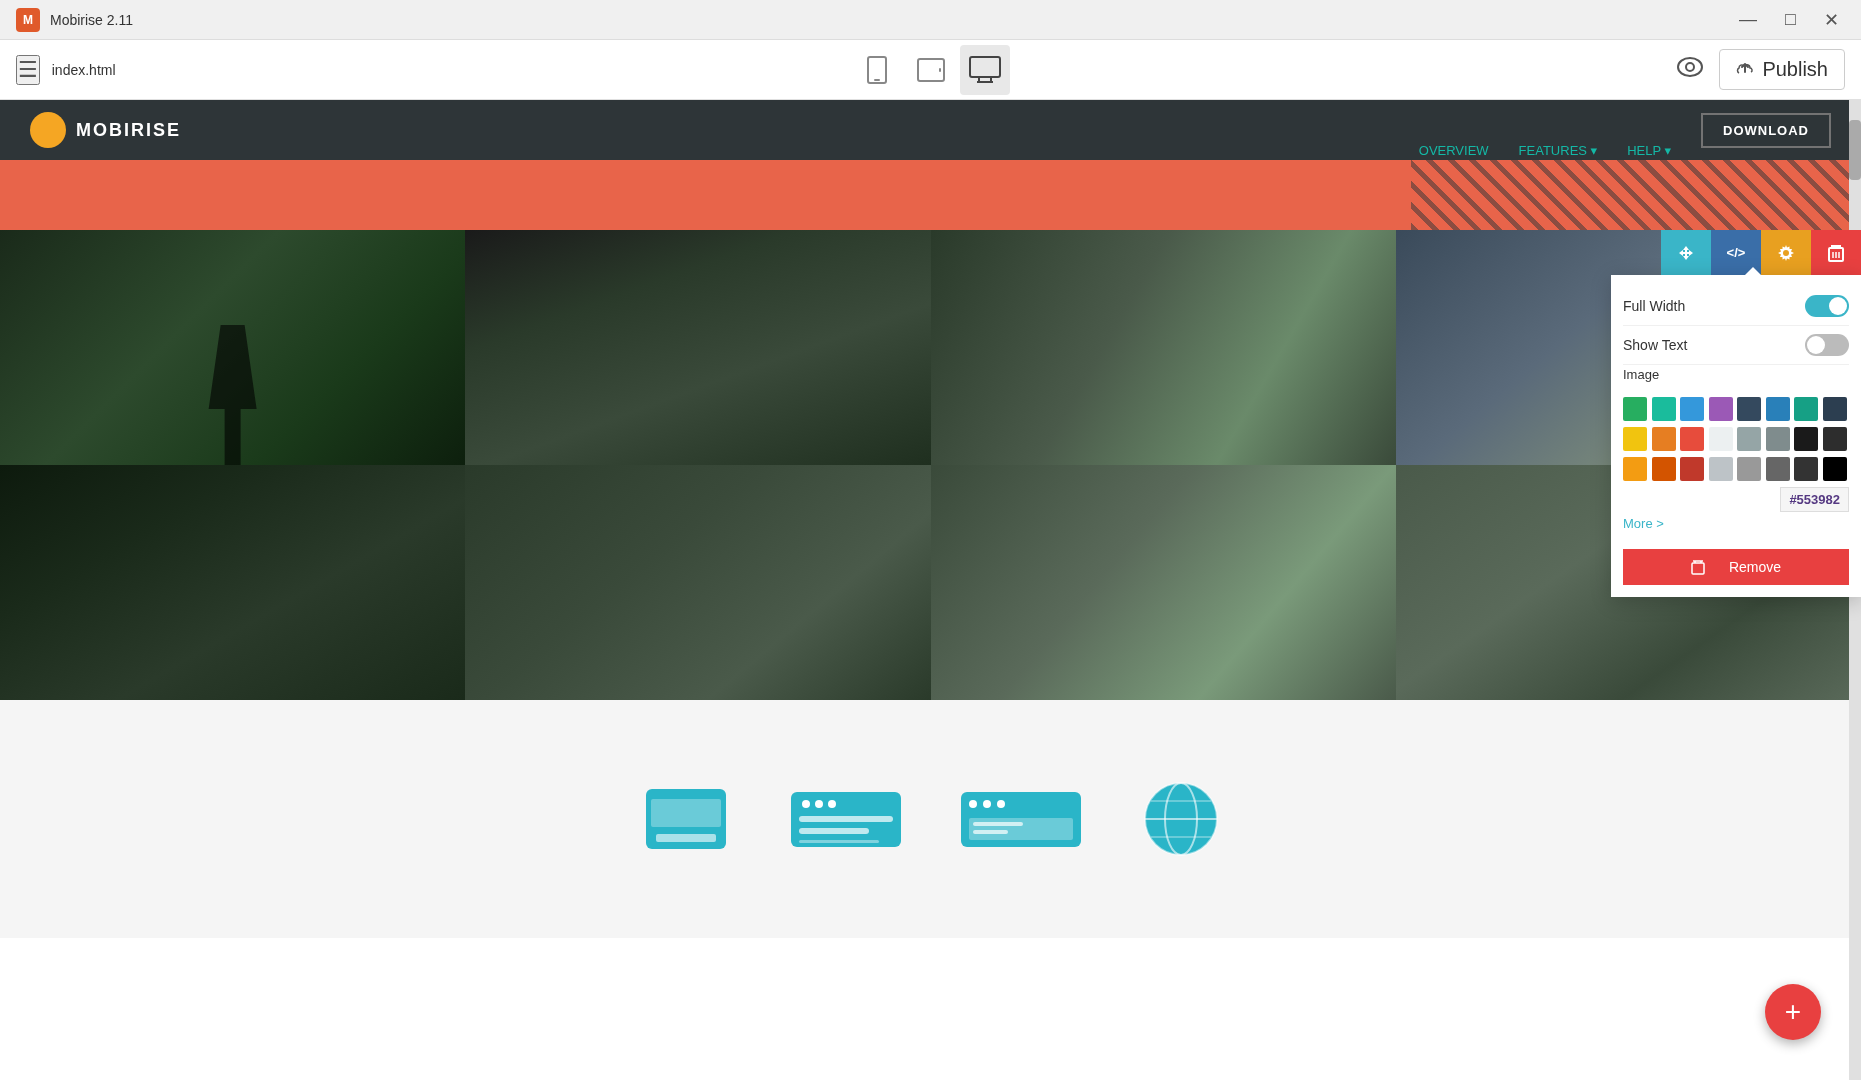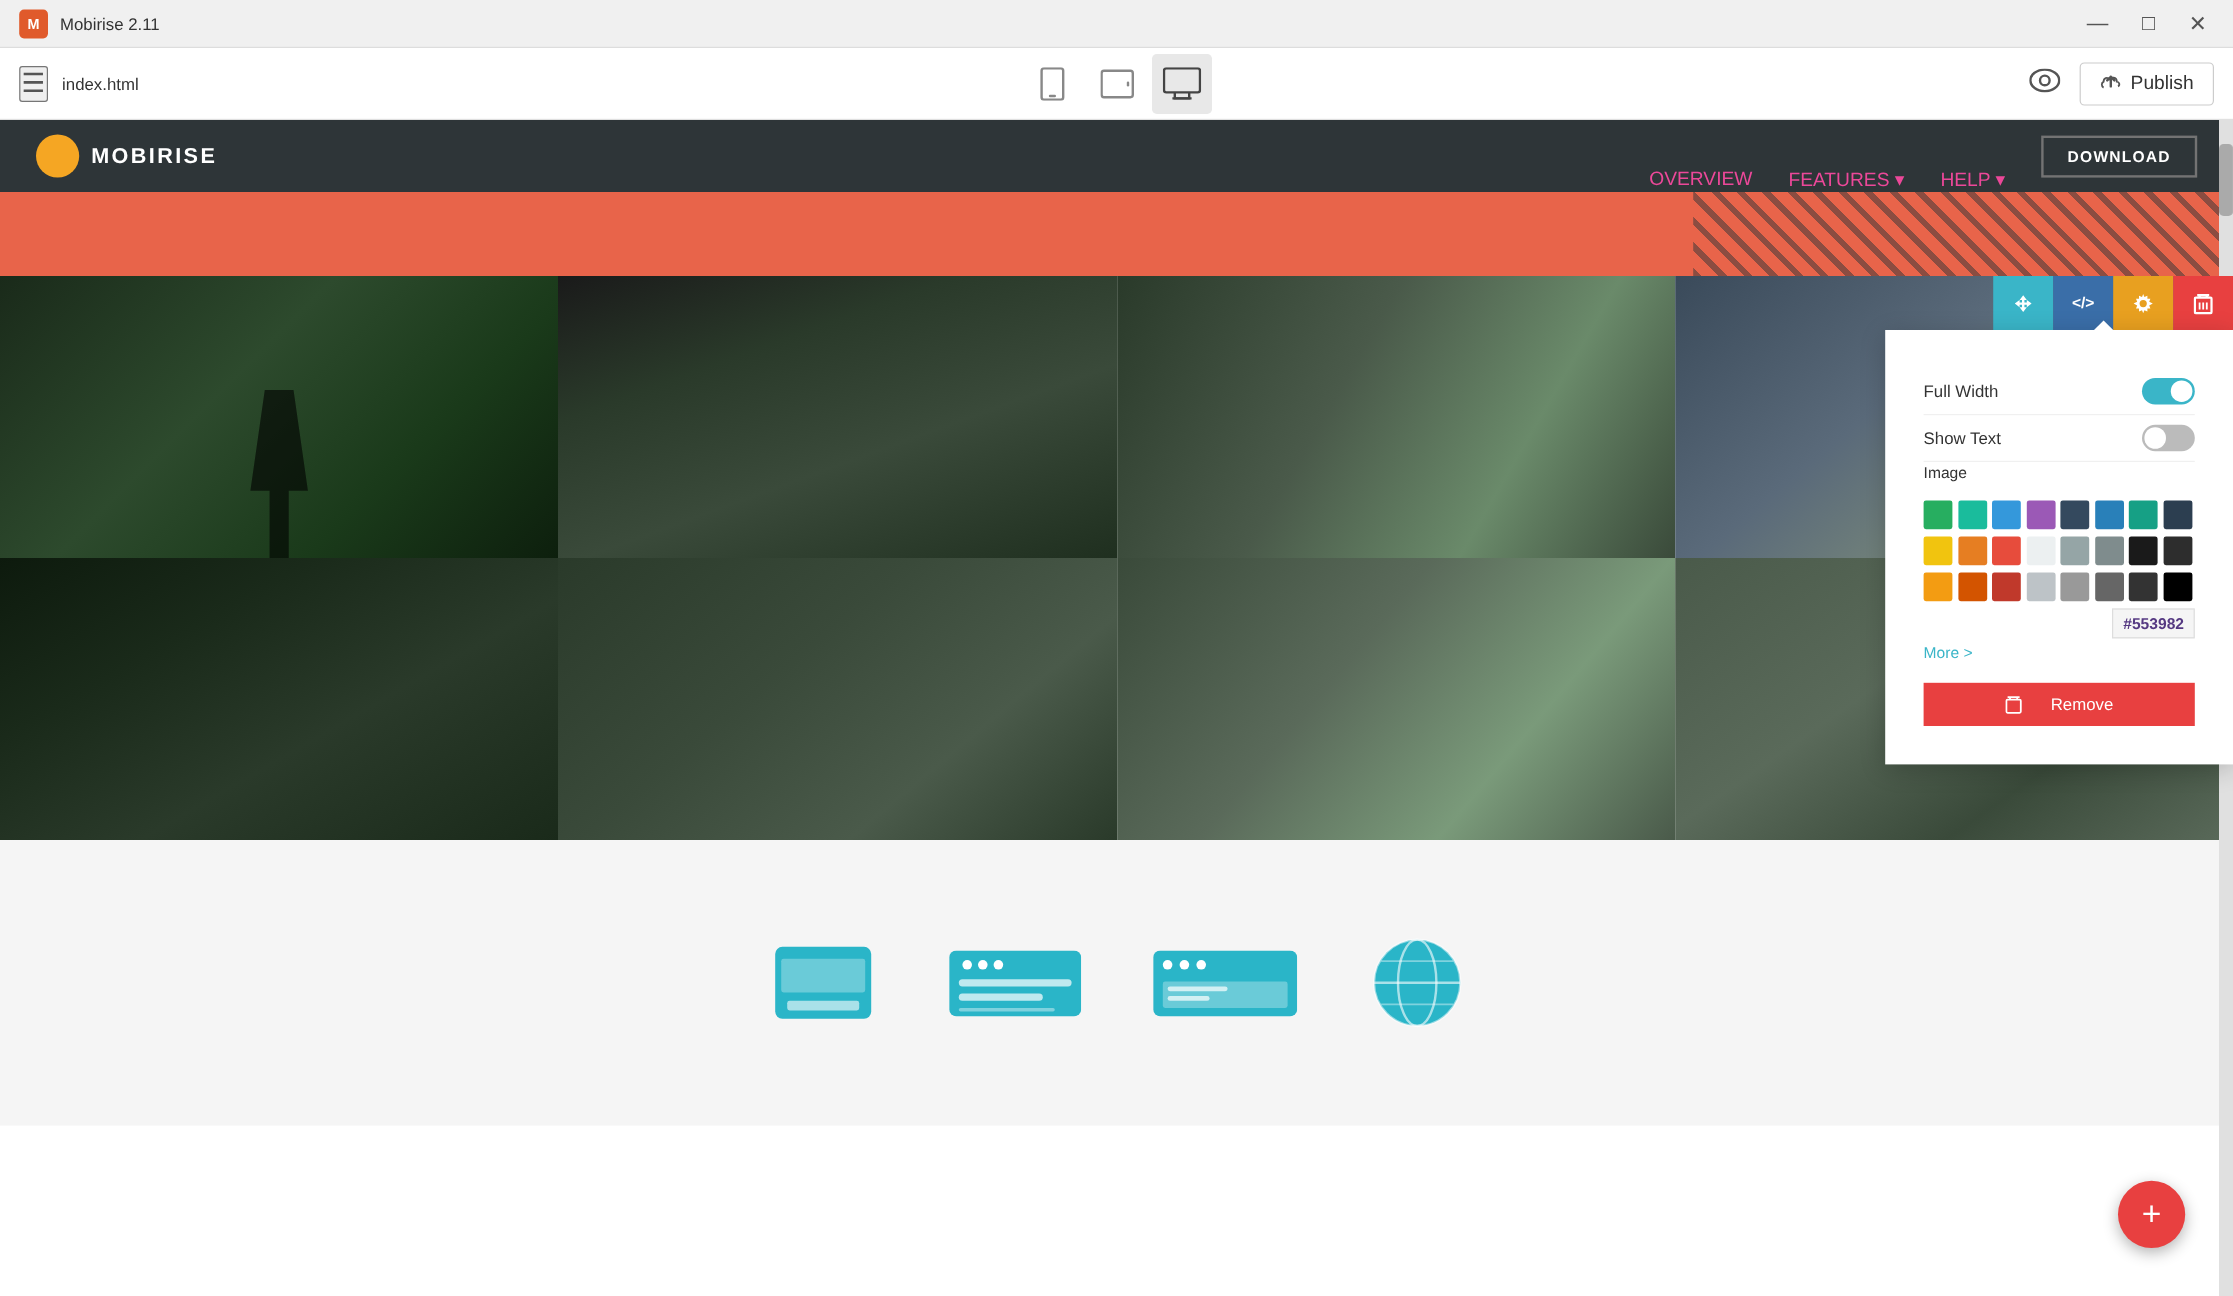--- a/index.html
+++ b/index.html
@@ -36,36 +36,36 @@
     .toolbar-devices { display: flex; gap: 4px; position: absolute; left: 50%; transform: translateX(-50%); }
     .device-btn {
       width: 50px; height: 50px; display: flex; align-items: center; justify-content: center;
       border: none; background: none; cursor: pointer; border-radius: 4px; font-size: 22px; color: #666;
     }
     .device-btn.active { background: #e8e8e8; color: #333; }
     .toolbar-right { display: flex; align-items: center; gap: 16px; margin-left: auto; }
     .preview-btn { background: none; border: none; cursor: pointer; font-size: 22px; color: #555; }
     .publish-btn {
       display: flex; align-items: center; gap: 8px; background: none; border: 1px solid #ccc;
-      padding: 8px 16px; border-radius: 4px; cursor: pointer; color: #333; font-size: 16px;
+      padding: 8px 16px; border-radius: 4px; cursor: pointer; color: #333; font-size: 20px;
     }
 
     
     .nav-bar {
       background: #2e3538;
       height: 60px;
       display: flex;
       align-items: center;
       padding: 0 30px;
     }
     .nav-logo { display: flex; align-items: center; gap: 10px; margin-right: auto; }
     .nav-logo-icon { width: 36px; height: 36px; background: #f5a623; border-radius: 50%; }
     .nav-logo-text { color: white; font-size: 18px; font-weight: bold; letter-spacing: 2px; }
     .nav-links { display: flex; align-items: center; gap: 30px; }
-    .nav-link { color: #ec4899; font-size: 16px; cursor: pointer; text-decoration: none; margin-top: 40px; }
+    .nav-link { color: #14b8a6; font-size: 13px; cursor: pointer; text-decoration: none; margin-top: 40px; }
     .nav-download-btn {
       border: 2px solid #737373; color: white; padding: 8px 20px;
       font-size: 13px; cursor: pointer; background: none; letter-spacing: 1px; font-weight: bold;
     }
 
     
     .orange-section {
       background: #e8644a;
       height: 70px;
       position: relative;
@@ -127,25 +127,25 @@
     }
     .stb-move { background: #3ab5c8; }
     .stb-code { background: #3a6ea8; }
     .stb-settings { background: #e8a020; }
     .stb-delete { background: #e84040; }
 
     
     .settings-panel {
       position: absolute;
       top: 45px; right: 0;
-      width: 290px;
+      width: 250px;
       background: white;
       box-shadow: 0 4px 20px rgba(0,0,0,0.2);
       z-index: 20;
-      padding: 32px;
+      padding: 12px;
     }
     .setting-row {
       display: flex; align-items: center; justify-content: space-between;
       padding: 8px 0;
       font-size: 14px; color: #333;
       border-bottom: 1px solid #f0f0f0;
     }
     .toggle {
       width: 44px; height: 22px; border-radius: 11px; position: relative; cursor: pointer;
     }

